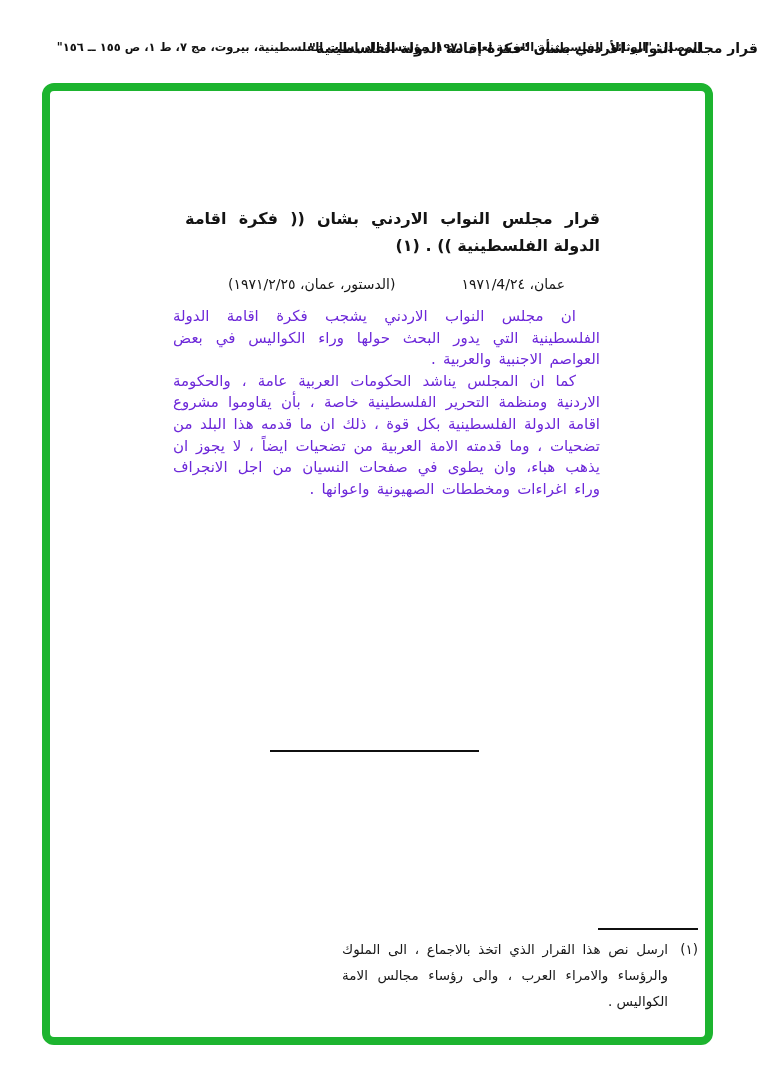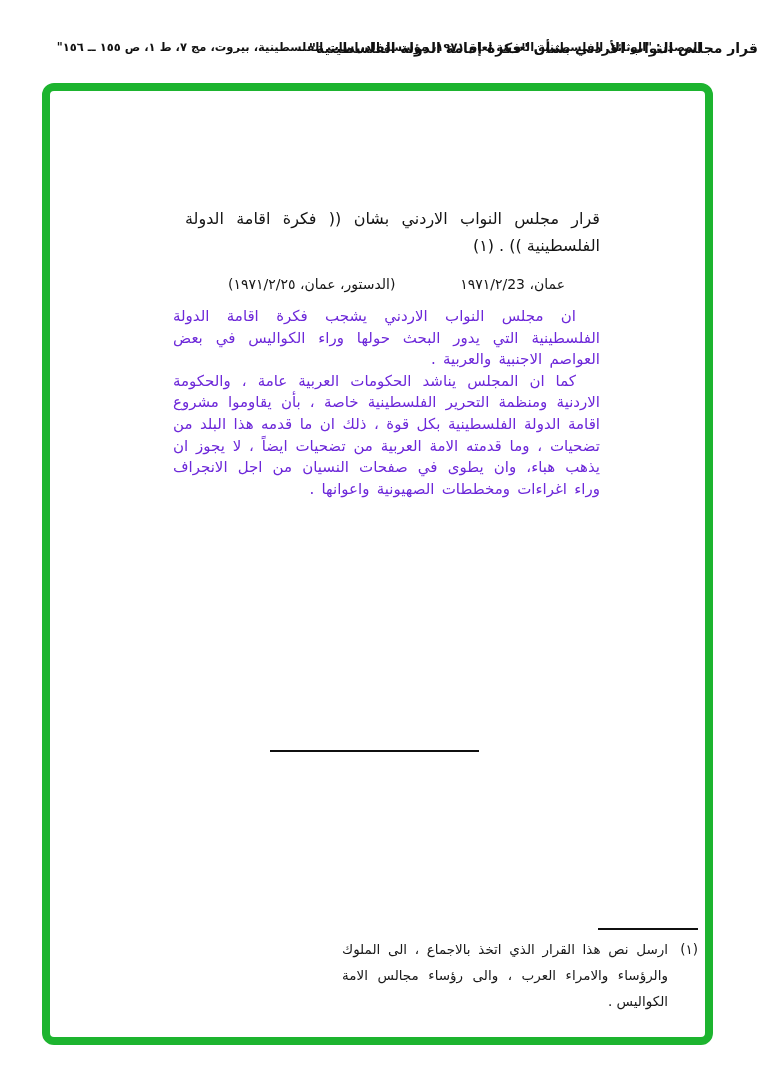--- a/index.html
+++ b/index.html
@@ -43,21 +43,21 @@
     background: #ffffff;
   }
   
   .doc-title {
     position: absolute;
     top: 205px; right: 158px;
     width: 415px;
     direction: rtl;
     text-align: justify;
     font-size: 16px;
-    font-weight: normal;
+    font-weight: bold;
     line-height: 27px;
     color: #141414;
   }
   
   .dateline {
     position: absolute;
     top: 276px; right: 158px;
     width: 427px;
     box-sizing: border-box;
     padding-right: 35px;
@@ -122,21 +122,21 @@
 
   <div class="hdr-title">قرار مجلس النواب الأردني بشأن "فكرة إقامة الدولة الفلسطينية"</div>
 
   <div class="hdr-source">المصدر: "الوثائق الفلسطينية العربية لعام ١٩٧١، مؤسسة الدراسات الفلسطينية، بيروت، مج ٧، ط ١، ص ١٥٥ ــ ١٥٦"</div>
 
   <div class="frame"></div>
 
   <div class="doc-title">قرار مجلس النواب الاردني بشان (( فكرة اقامة الدولة الفلسطينية )) . (١)</div>
 
   <div class="dateline">
-    <span>عمان، ١٩٧١/٢/23</span>
+    <span>عمان، ١٩٧١/4/٢٤</span>
     <span>(الدستور، عمان، ١٩٧١/٢/٢٥)</span>
   </div>
 
   <div class="bodytext">
     <p>ان مجلس النواب الاردني يشجب فكرة اقامة الدولة الفلسطينية التي يدور البحث حولها وراء الكواليس في بعض العواصم الاجنبية والعربية .</p>
     <p>كما ان المجلس يناشد الحكومات العربية عامة ، والحكومة الاردنية ومنظمة التحرير الفلسطينية خاصة ، بأن يقاوموا مشروع اقامة الدولة الفلسطينية بكل قوة ، ذلك ان ما قدمه هذا البلد من تضحيات ، وما قدمته الامة العربية من تضحيات ايضاً ، لا يجوز ان يذهب هباء، وان يطوى في صفحات النسيان من اجل الانجراف وراء اغراءات ومخططات الصهيونية واعوانها .</p>
   </div>
 
   <div class="mid-rule"></div>
 

